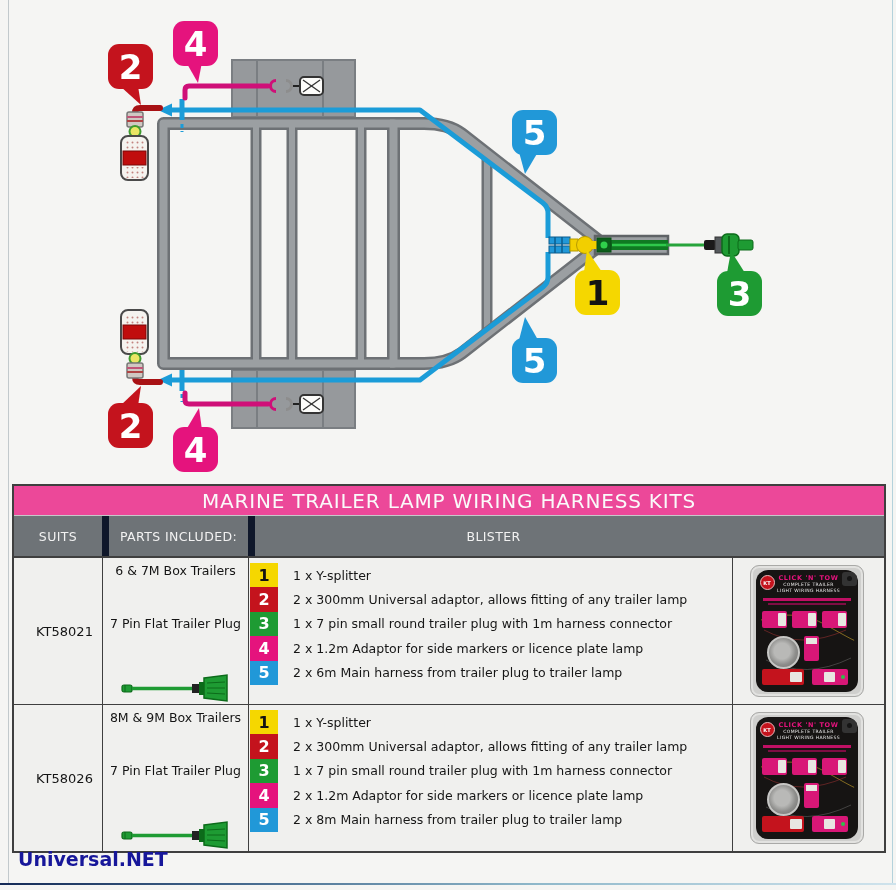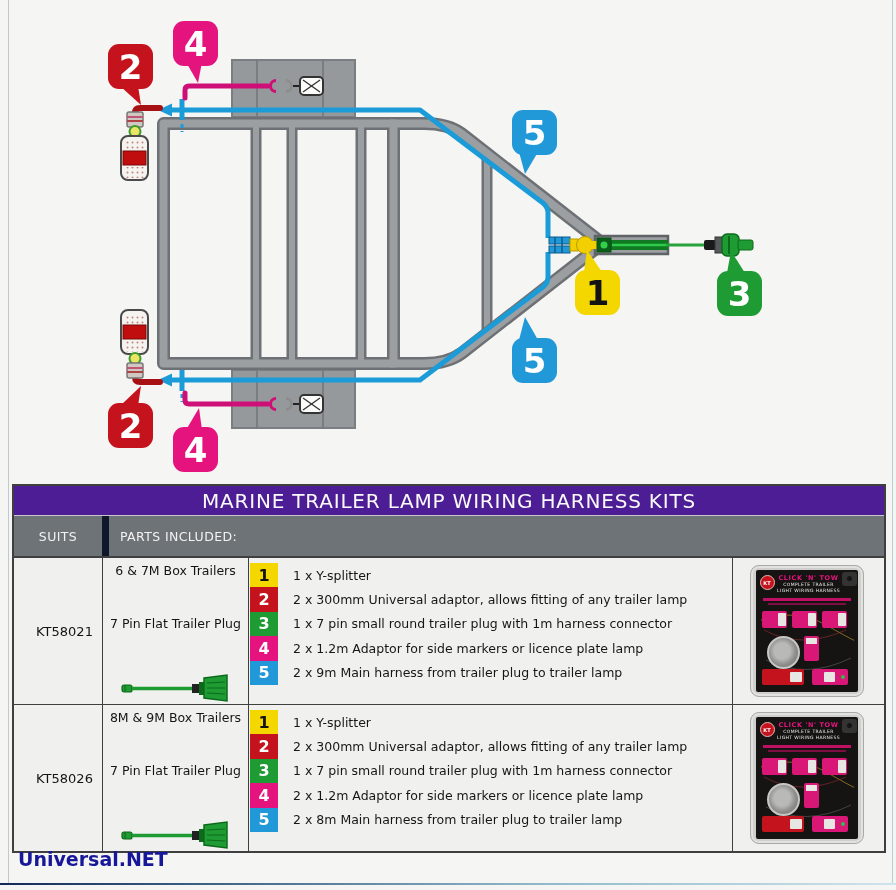--- a/index.html
+++ b/index.html
@@ -7,21 +7,21 @@
         font-family:"DejaVu Sans","Liberation Sans",sans-serif;}
   .edge-left{position:absolute;left:8px;top:0;width:1px;height:884px;background:#c2c9cc;}
   .edge-right{position:absolute;left:892px;top:0;width:1px;height:884px;background:#b4d2dc;}
   .edge-bottom{position:absolute;left:0;top:883px;width:896px;height:2px;
         background:linear-gradient(90deg,#142a56 0%,#41658a 25%,#8fb8ca 60%,#cfe3ec 100%);}
 
   .diagram{position:absolute;left:0;top:0;}
 
   
   .kit-table{position:absolute;left:12px;top:484px;width:870px;border:2px solid #3f3f3f;background:#f0f0ee;}
-  .t-title{height:29px;background:#4c1d95;border-bottom:1px solid #c6c8ca;
+  .t-title{height:29px;background:#ec4899;border-bottom:1px solid #c6c8ca;
            display:flex;align-items:center;justify-content:center;
            color:#fafafa;font-size:20px;letter-spacing:.8px;}
   .t-head{display:grid;grid-template-columns:88px 146px 484px 148px;height:40px;background:#6e7377;border-bottom:1px solid #3f3f3f;}
   .t-head .hcell{display:flex;flex-direction:column;align-items:center;justify-content:center;
            color:#f2f2f2;font-size:12.5px;letter-spacing:.4px;border-left:7px solid #0f172a;line-height:15px;}
   .t-head .hcell:first-child{border-left:none;}
   .t-row{display:grid;grid-template-columns:88px 146px 484px 148px;height:146px;border-top:1px solid #3f3f3f;}
   .t-row:first-of-type{border-top:none;}
   .cell{border-left:1px solid #3f3f3f;position:relative;}
   .cell:first-child{border-left:none;}
@@ -33,21 +33,21 @@
   .part{display:flex;align-items:center;height:24.4px;}
   .badge{width:28px;height:24.4px;flex:0 0 28px;display:flex;align-items:center;justify-content:center;
          color:#fff;font-weight:bold;font-size:16px;}
   .badge.dark{color:#131313;}
   .part-text{margin-left:15px;font-size:12.5px;color:#161616;white-space:nowrap;}
   .blister-cell{display:flex;align-items:center;justify-content:center;}
 
   
   .blister{position:relative;width:112px;height:130px;background:#cfcfcd;border:1px solid #a9a9a7;
            border-radius:9px;box-shadow:inset 0 0 0 2px #e2e2e0;}
-  .bcard{position:absolute;left:5px;right:5px;top:4px;bottom:4px;background:#161413;border-radius:2px;overflow:hidden;}
+  .bcard{position:absolute;left:5px;right:5px;top:4px;bottom:4px;background:#161413;border-radius:12px;overflow:hidden;}
   .bwires{position:absolute;left:0;top:0;}
   .blogo{position:absolute;left:4px;top:5px;width:13px;height:13px;border-radius:50%;background:#c4131d;
          border:1px solid #e8b9bb;color:#fff;font-size:5px;font-weight:bold;display:flex;align-items:center;justify-content:center;}
   .bbrand{position:absolute;left:20px;right:16px;top:4px;text-align:center;color:#e5137d;
           font-size:6.5px;font-weight:bold;letter-spacing:.6px;white-space:nowrap;}
   .bsub1,.bsub2{position:absolute;left:20px;right:16px;text-align:center;color:#e9e9e9;
           font-size:4.5px;letter-spacing:.4px;white-space:nowrap;}
   .bsub1{top:12px;} .bsub2{top:18px;}
   .bhole{position:absolute;right:1px;top:2px;width:15px;height:14px;background:#333;border-radius:3px;}
   .bhole::after{content:"";position:absolute;left:5px;top:4px;width:5px;height:5px;border-radius:50%;background:#151515;}
@@ -262,20 +262,21 @@
       <text x="195.5" y="462" text-anchor="middle" font-size="34" font-weight="bold" fill="#fff">4</text>
     </g>
   </svg>
 
   <div class="kit-table">
     <div class="t-title">MARINE TRAILER LAMP WIRING HARNESS KITS</div>
 
     <div class="t-head">
       <div class="hcell">SUITS</div>
       <div class="hcell">PARTS INCLUDED:</div>
+      <div class="hcell">BLISTER</div>
     </div>
 
     <div class="t-row">
       <div class="cell model-cell">KT58021</div>
       <div class="cell suits-cell">
         <span>6 &amp; 7M Box Trailers</span>
         <span>7 Pin Flat Trailer Plug</span>
         <svg class="suits-plug" width="110" height="30" viewBox="0 0 110 30">
           <rect x="1" y="12" width="10" height="7" rx="2" fill="#1e9b33" stroke="#0c6b1a" stroke-width="1.2"></rect>
           <line x1="4" y1="12" x2="4" y2="19" stroke="#0c6b1a" stroke-width="1"></line>
@@ -301,21 +302,21 @@
           <li class="part">
             <span class="badge" style="background-color: rgb(30, 155, 51);">3</span>
             <span class="part-text">1 x 7 pin small round trailer plug with 1m harness connector</span>
           </li>
           <li class="part">
             <span class="badge" style="background-color: rgb(229, 19, 125);">4</span>
             <span class="part-text">2 x 1.2m Adaptor for side markers or licence plate lamp</span>
           </li>
           <li class="part">
             <span class="badge" style="background-color: rgb(33, 152, 216);">5</span>
-            <span class="part-text">2 x 9m Main harness from trailer plug to trailer lamp</span>
+            <span class="part-text">2 x 6m Main harness from trailer plug to trailer lamp</span>
           </li>
         </ul>
       </div>
       <div class="cell blister-cell">
         <div class="blister">
           <div class="bcard">
             <svg class="bwires" width="102" height="122">
               <path d="M5,50 Q40,38 70,55 T98,70" fill="none" stroke="#caa42a" stroke-width="1" opacity="0.6"></path>
               <path d="M8,60 Q45,80 90,60" fill="none" stroke="#a33" stroke-width="1" opacity="0.5"></path>
               <path d="M10,90 Q50,110 95,88" fill="none" stroke="#888" stroke-width="1" opacity="0.4"></path>

